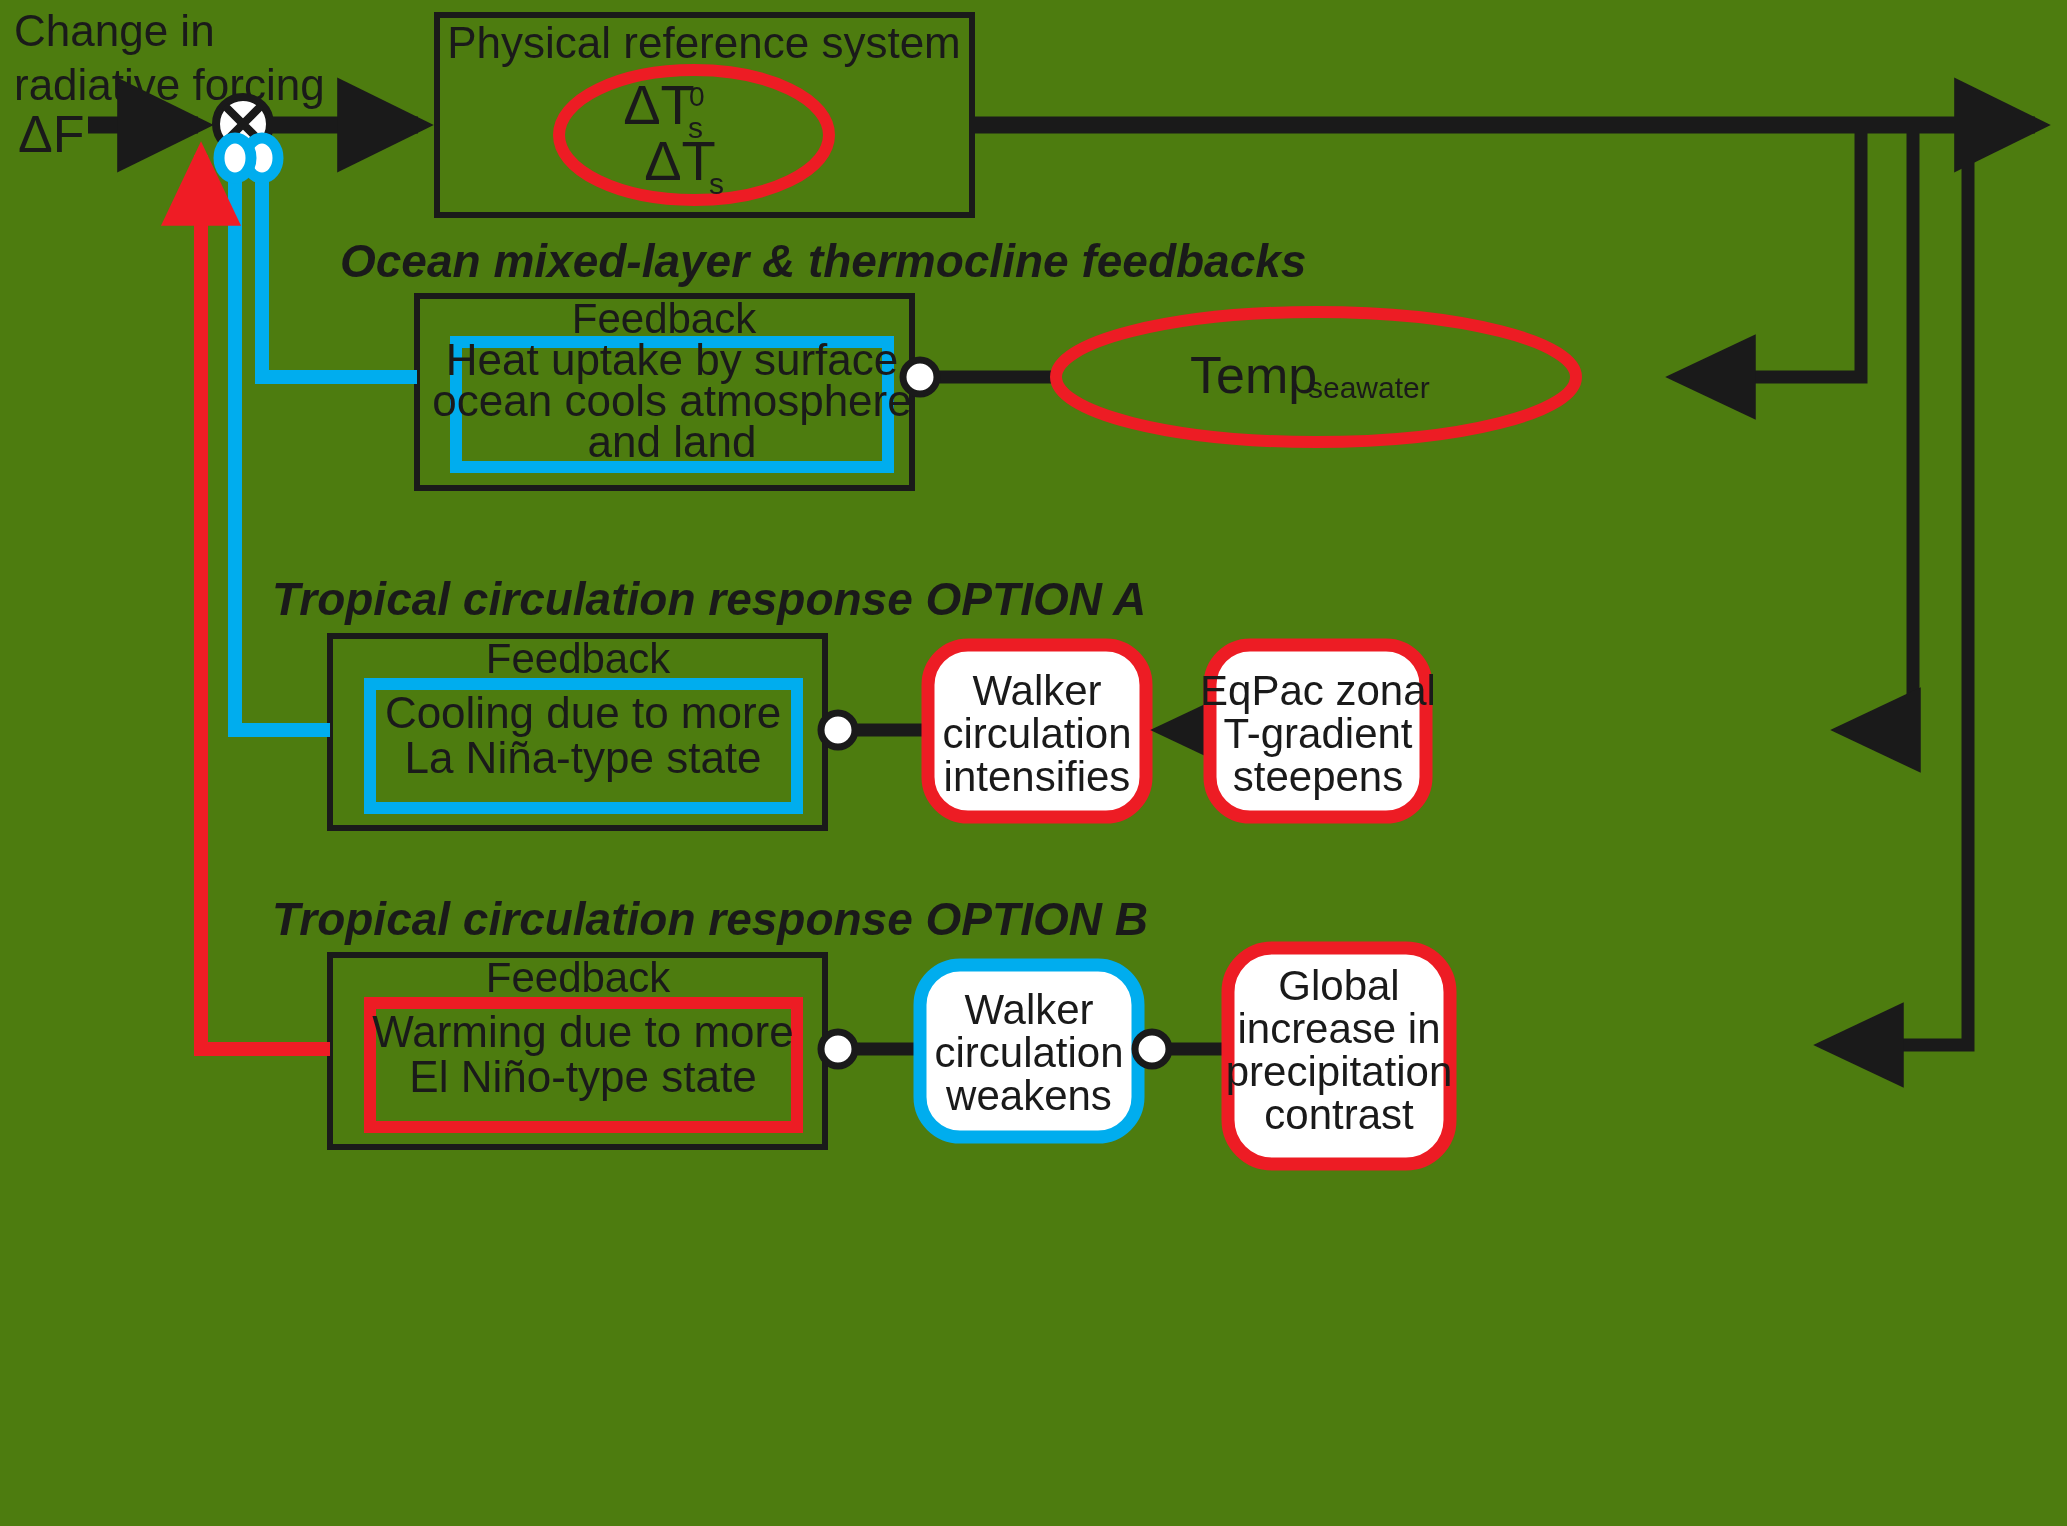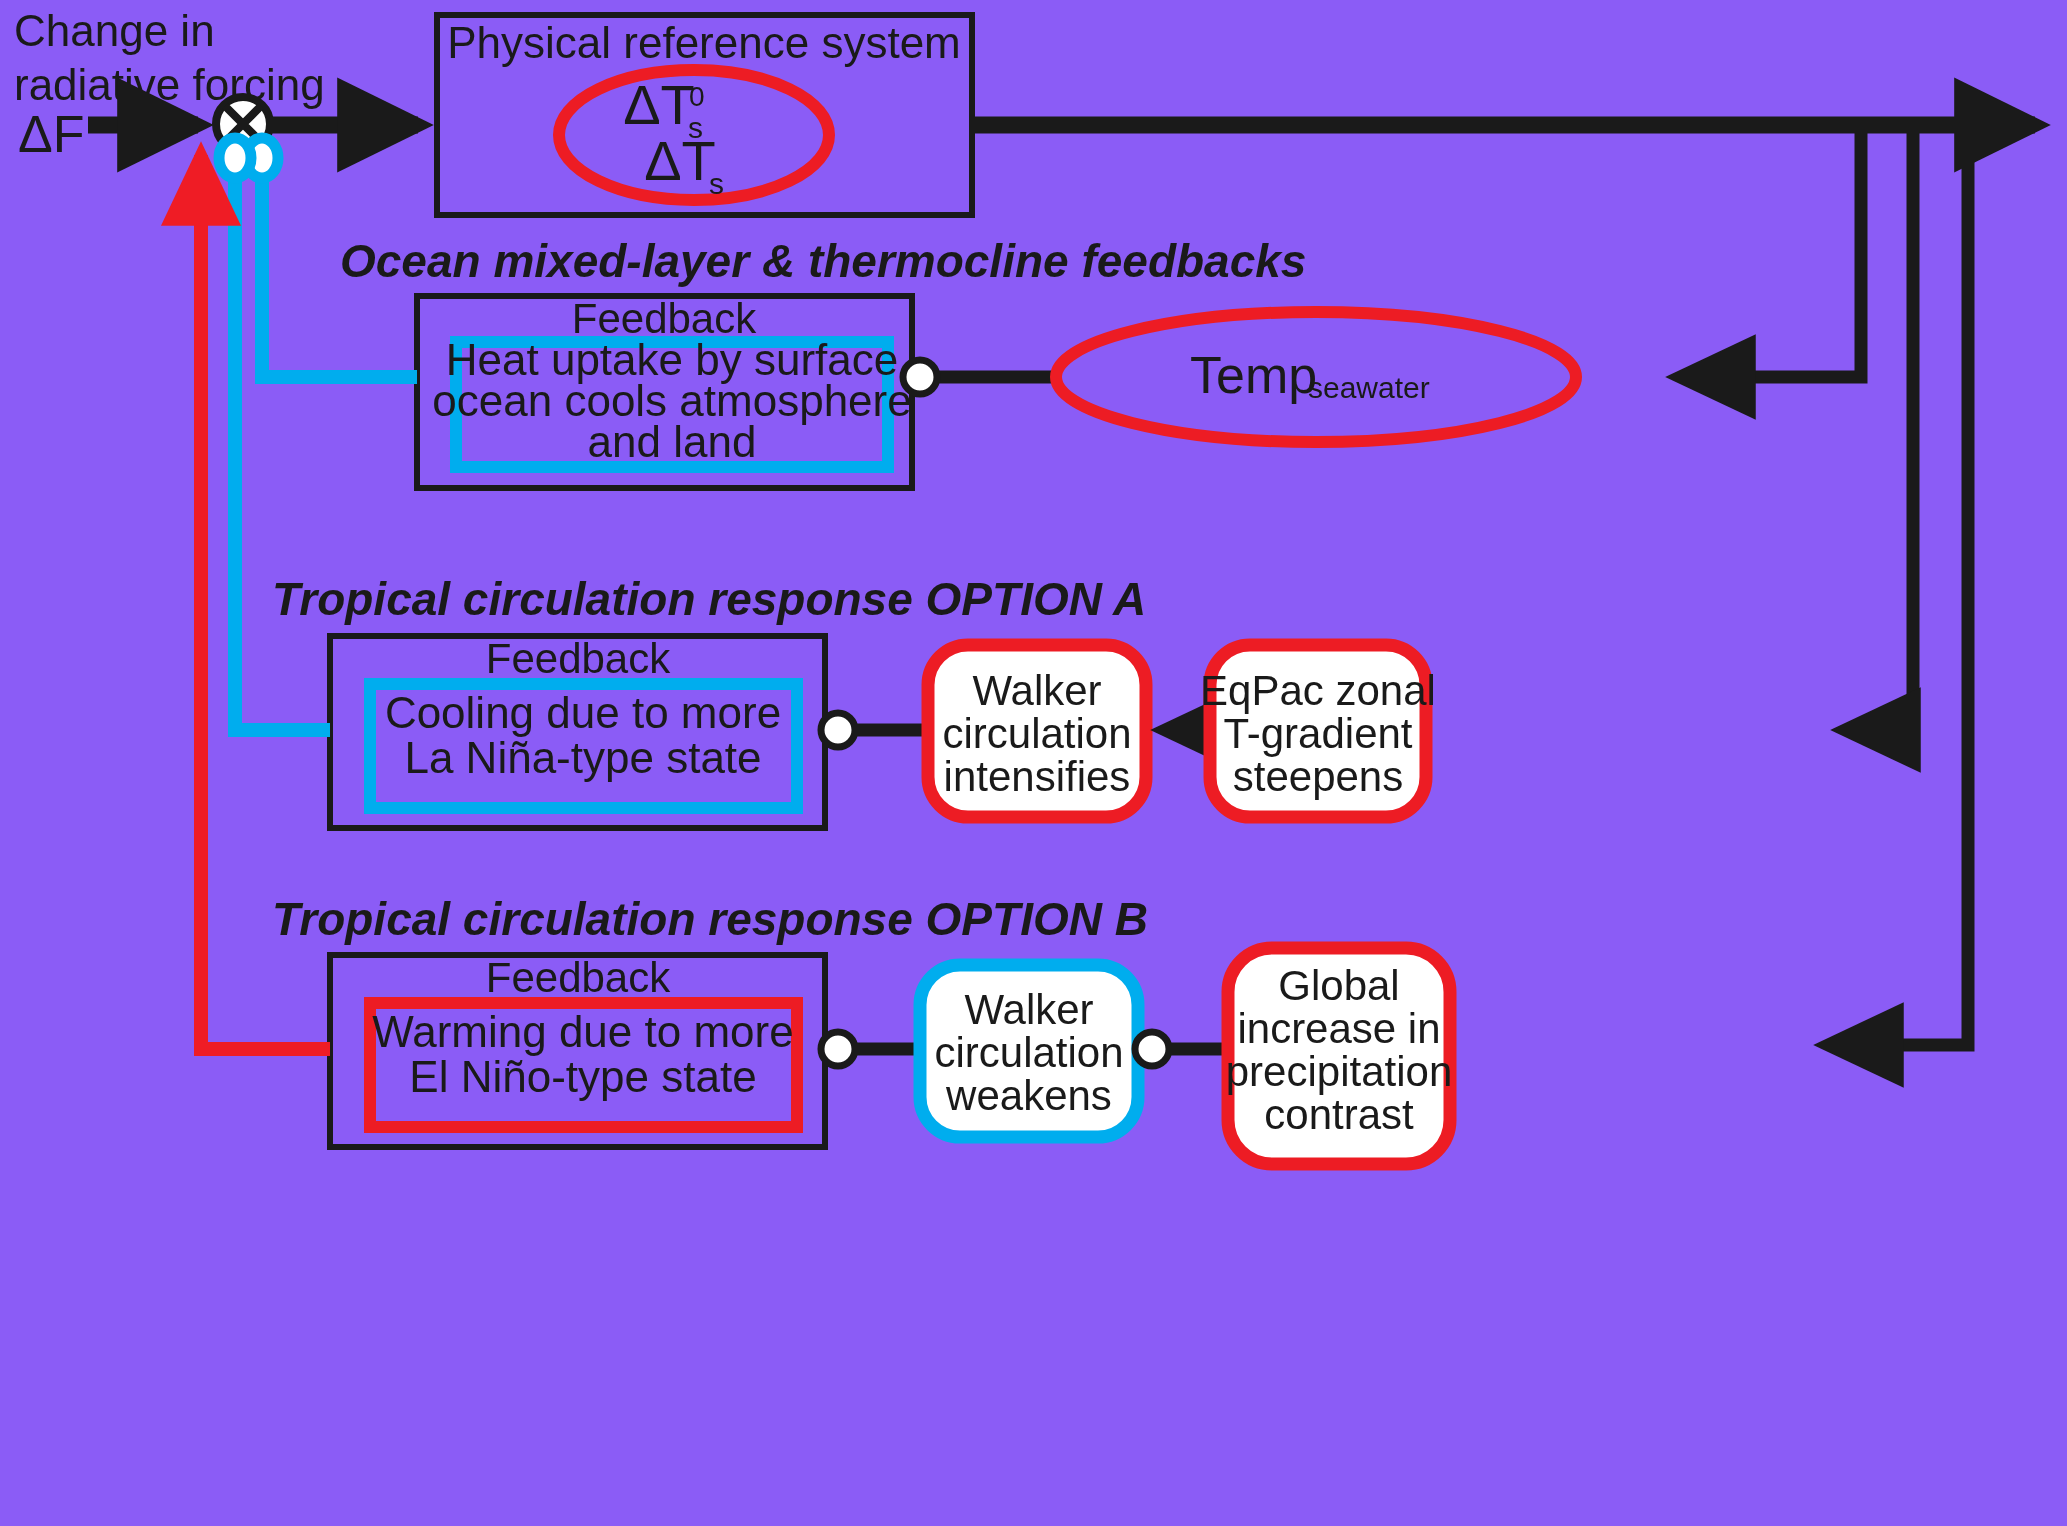--- a/index.html
+++ b/index.html
@@ -1,18 +1,18 @@
 <!DOCTYPE html>
 <html><head>
 <meta charset="utf-8">
 <style>
   html,body{margin:0;padding:0;background:#ffffff;}
   body{width:2067px;height:1526px;overflow:hidden;
        font-family:"Liberation Sans","DejaVu Sans",sans-serif;}
-  #stage{position:relative;width:2067px;height:1526px;background:#8b5cf6;}
+  #stage{position:relative;width:2067px;height:1526px;background:#4d7c0f;}
   svg#diagram{position:absolute;left:0;top:0;width:2067px;height:1526px;}
   .blk-text{font-family:"Liberation Sans","DejaVu Sans",sans-serif;fill:#1a1a1a;}
   .sec-title{font-style:italic;font-weight:bold;font-size:46px;}
   .node-t{font-size:42px;}
   .fb-title{font-size:42px;}
   .fb-body{font-size:44px;}
   .sym{font-size:56px;}
   .sub{font-size:30px;}
   .sup{font-size:28px;}
   .dF{font-size:52px;}

